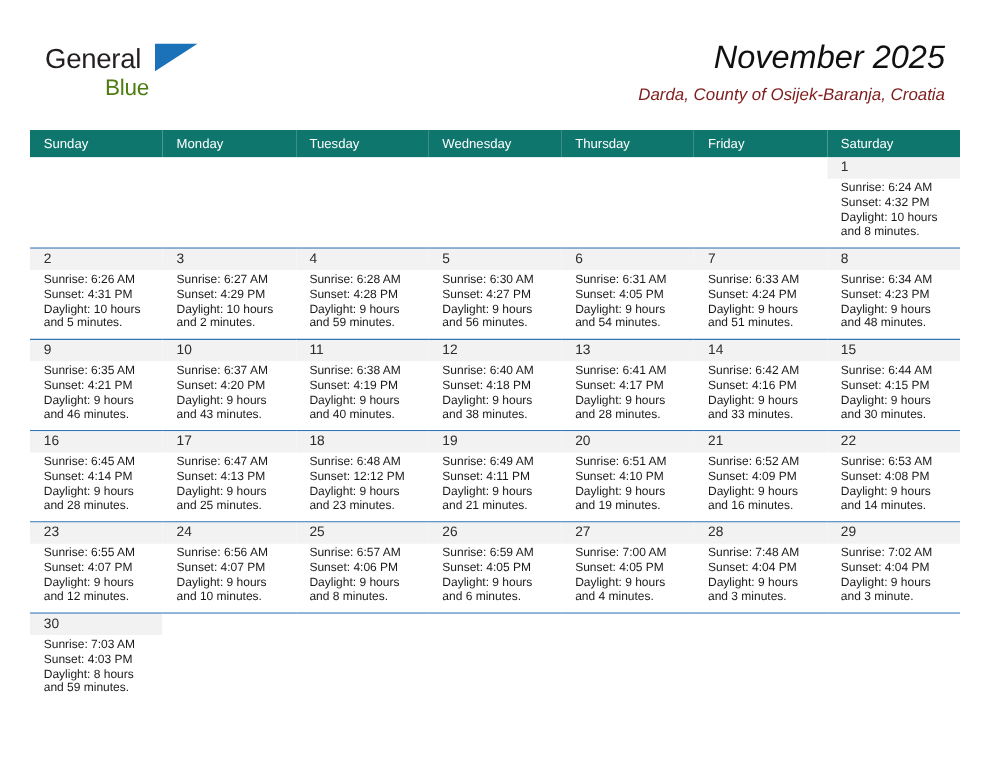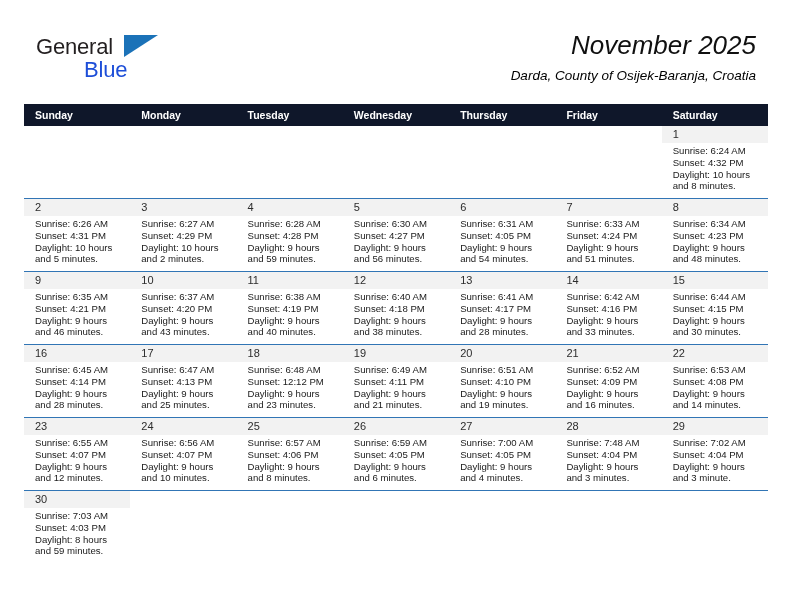--- a/index.html
+++ b/index.html
@@ -57,23 +57,23 @@
     height: 0;
     border-left: 34px solid #1b72b8;
     border-bottom: 22px solid transparent;
   }
   .brand-row2 {
     position: relative;
     margin-top: -3px;
     padding-left: 48px;
   }
   .brand-blue {
-    font-size: 22px;
+    font-size: 18px;
     line-height: 26px;
-    color: #1d4ed8;
+    color: #4d7c0f;
     letter-spacing: -0.2px;
   }
 
   .title-block {
     position: absolute;
     right: 12px;
     top: 0;
     text-align: right;
     font-style: italic;
   }
@@ -81,39 +81,39 @@
     font-size: 26px;
     line-height: 34px;
     color: #101010;
     font-weight: normal;
     margin: 0;
     white-space: nowrap;
   }
   .cal-subtitle {
     font-size: 13.5px;
     line-height: 22px;
-    color: #000000;
+    color: #7f1d1d;
     margin: 3px 0 0 0;
     white-space: nowrap;
   }
 
   
   .calendar {
     position: absolute;
     left: 24px;
     top: 104px;
     width: 744px;
     border-collapse: collapse;
     table-layout: fixed;
   }
   .calendar th {
-    background: #0f172a;
+    background: #0f766e;
     color: #ffffff;
     font-size: 10.5px;
-    font-weight: bold;
+    font-weight: normal;
     text-align: left;
     padding: 5px 0 5px 11px;
     height: 12px;
     border: none;
   }
   .calendar td {
     vertical-align: top;
     padding: 0;
     border: none;
     border-top: 1px solid #3175b5;

